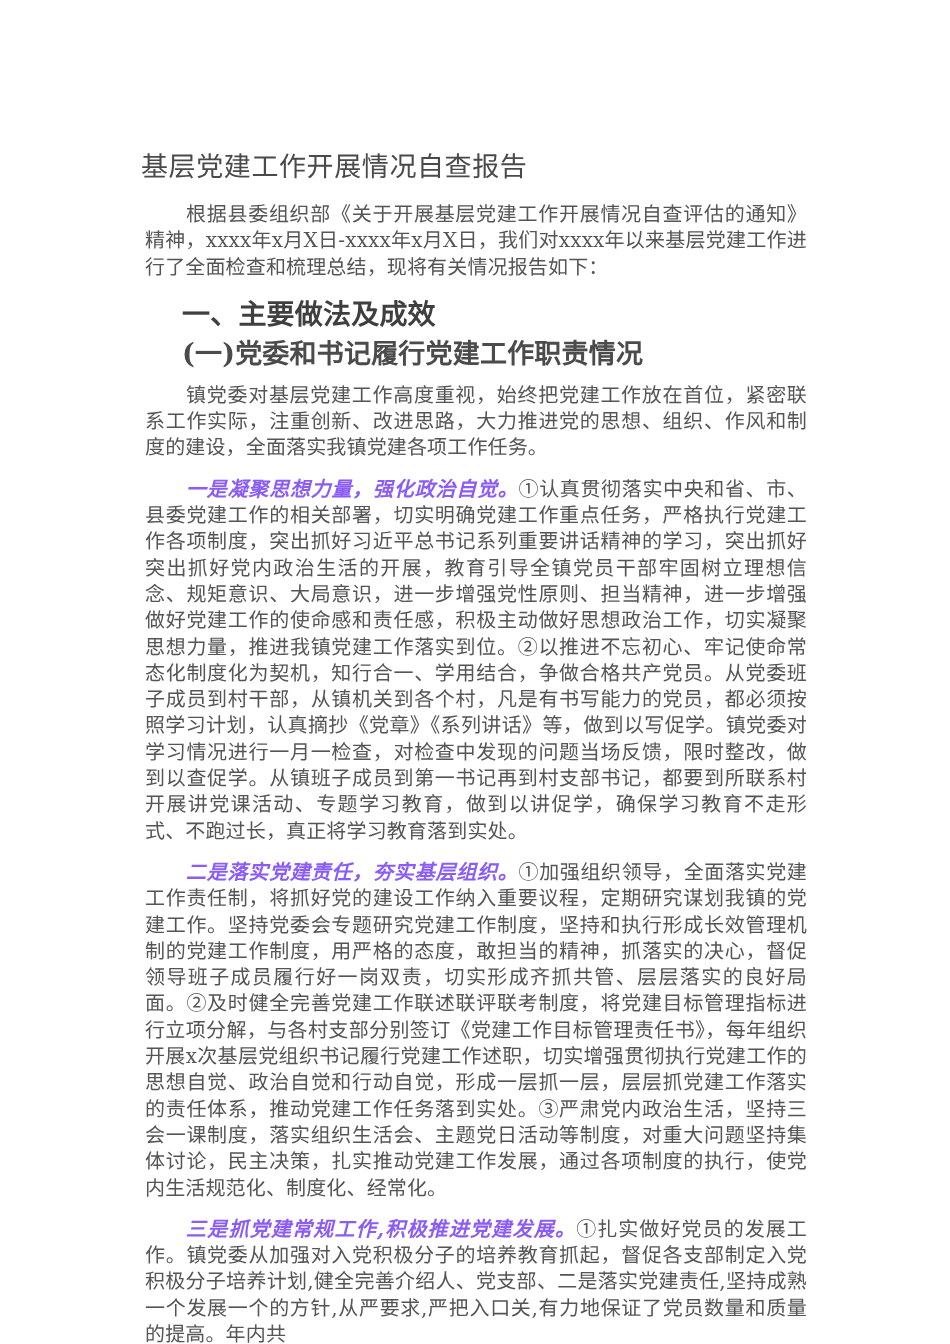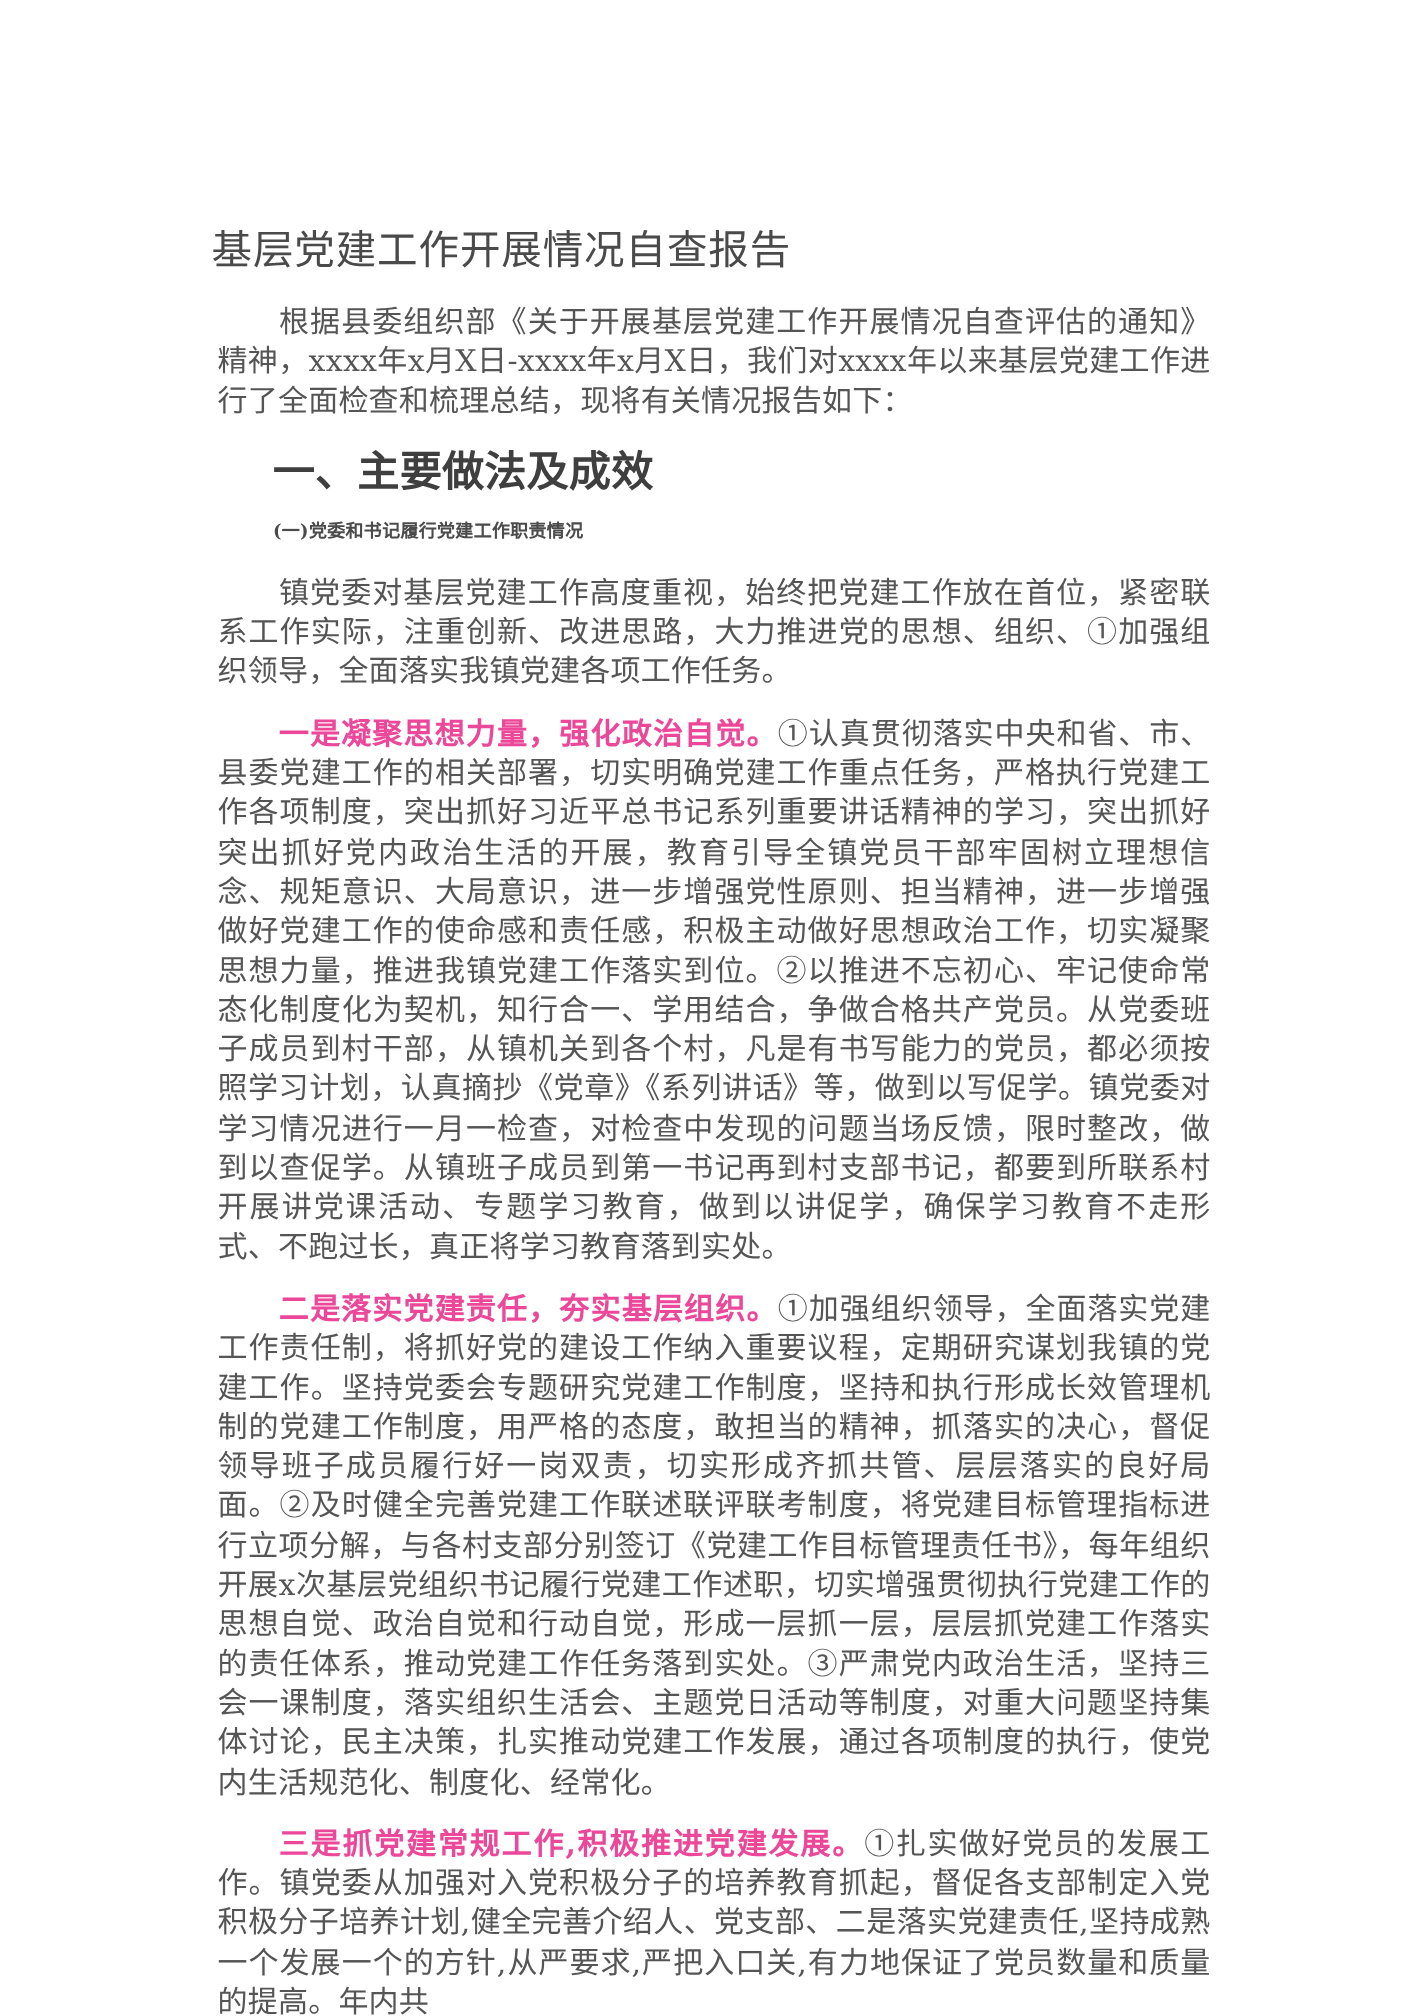--- a/index.html
+++ b/index.html
@@ -57,21 +57,21 @@
     margin: 0;
     padding-top: 18px;
     padding-bottom: 0;
     text-indent: 41px;
     letter-spacing: 0.2px;
   }
 
   
   .h2-cn {
     font-family: "DejaVu Serif", "Liberation Serif", serif;
-    font-size: 12px;
+    font-size: 27px;
     font-weight: 700;
     color: #4b4b4b;
     line-height: 26px;
     margin: 0;
     padding-top: 13px;
     text-indent: 41px;
     letter-spacing: 0.2px;
   }
 
   
@@ -89,42 +89,43 @@
     letter-spacing: 0.15px;
     word-break: break-all;
   }
   p.para:first-of-type {
     padding-top: 13px;
   }
 
   
   .lead {
     font-weight: 700;
-    color: #ec4899;
+    color: #8b5cf6;
     letter-spacing: 0.3px;
+    font-style: italic;
   }
 
   
   .tail-space { height: 140px; }
 </style>
 </head>
 <body>
 
 <div class="page">
   <div class="content">
 
     <h1 class="doc-title">基层党建工作开展情况自查报告</h1>
 
     <p class="para">根据县委组织部《关于开展基层党建工作开展情况自查评估的通知》精神，xxxx年x月X日-xxxx年x月X日，我们对xxxx年以来基层党建工作进行了全面检查和梳理总结，现将有关情况报告如下：</p>
 
     <h2 class="h1-cn">一、主要做法及成效</h2>
 
     <h3 class="h2-cn">(一)党委和书记履行党建工作职责情况</h3>
 
-    <p class="para">镇党委对基层党建工作高度重视，始终把党建工作放在首位，紧密联系工作实际，注重创新、改进思路，大力推进党的思想、组织、①加强组织领导，全面落实我镇党建各项工作任务。</p>
+    <p class="para">镇党委对基层党建工作高度重视，始终把党建工作放在首位，紧密联系工作实际，注重创新、改进思路，大力推进党的思想、组织、作风和制度的建设，全面落实我镇党建各项工作任务。</p>
 
     <p class="para"><span class="lead">一是凝聚思想力量，强化政治自觉。</span><span>①认真贯彻落实中央和省、市、县委党建工作的相关部署，切实明确党建工作重点任务，严格执行党建工作各项制度，突出抓好习近平总书记系列重要讲话精神的学习，突出抓好突出抓好党内政治生活的开展，教育引导全镇党员干部牢固树立理想信念、规矩意识、大局意识，进一步增强党性原则、担当精神，进一步增强做好党建工作的使命感和责任感，积极主动做好思想政治工作，切实凝聚思想力量，推进我镇党建工作落实到位。②以推进不忘初心、牢记使命常态化制度化为契机，知行合一、学用结合，争做合格共产党员。从党委班子成员到村干部，从镇机关到各个村，凡是有书写能力的党员，都必须按照学习计划，认真摘抄《党章》《系列讲话》等，做到以写促学。镇党委对学习情况进行一月一检查，对检查中发现的问题当场反馈，限时整改，做到以查促学。从镇班子成员到第一书记再到村支部书记，都要到所联系村开展讲党课活动、专题学习教育，做到以讲促学，确保学习教育不走形式、不跑过长，真正将学习教育落到实处。</span></p>
 
     <p class="para"><span class="lead">二是落实党建责任，夯实基层组织。</span><span>①加强组织领导，全面落实党建工作责任制，将抓好党的建设工作纳入重要议程，定期研究谋划我镇的党建工作。坚持党委会专题研究党建工作制度，坚持和执行形成长效管理机制的党建工作制度，用严格的态度，敢担当的精神，抓落实的决心，督促领导班子成员履行好一岗双责，切实形成齐抓共管、层层落实的良好局面。②及时健全完善党建工作联述联评联考制度，将党建目标管理指标进行立项分解，与各村支部分别签订《党建工作目标管理责任书》，每年组织开展x次基层党组织书记履行党建工作述职，切实增强贯彻执行党建工作的思想自觉、政治自觉和行动自觉，形成一层抓一层，层层抓党建工作落实的责任体系，推动党建工作任务落到实处。③严肃党内政治生活，坚持三会一课制度，落实组织生活会、主题党日活动等制度，对重大问题坚持集体讨论，民主决策，扎实推动党建工作发展，通过各项制度的执行，使党内生活规范化、制度化、经常化。</span></p>
 
     <p class="para"><span class="lead">三是抓党建常规工作,积极推进党建发展。</span><span>①扎实做好党员的发展工作。镇党委从加强对入党积极分子的培养教育抓起，督促各支部制定入党积极分子培养计划,健全完善介绍人、党支部、二是落实党建责任,坚持成熟一个发展一个的方针,从严要求,严把入口关,有力地保证了党员数量和质量的提高。年内共</span></p>
 
     <div class="tail-space"></div>
 
   </div>

